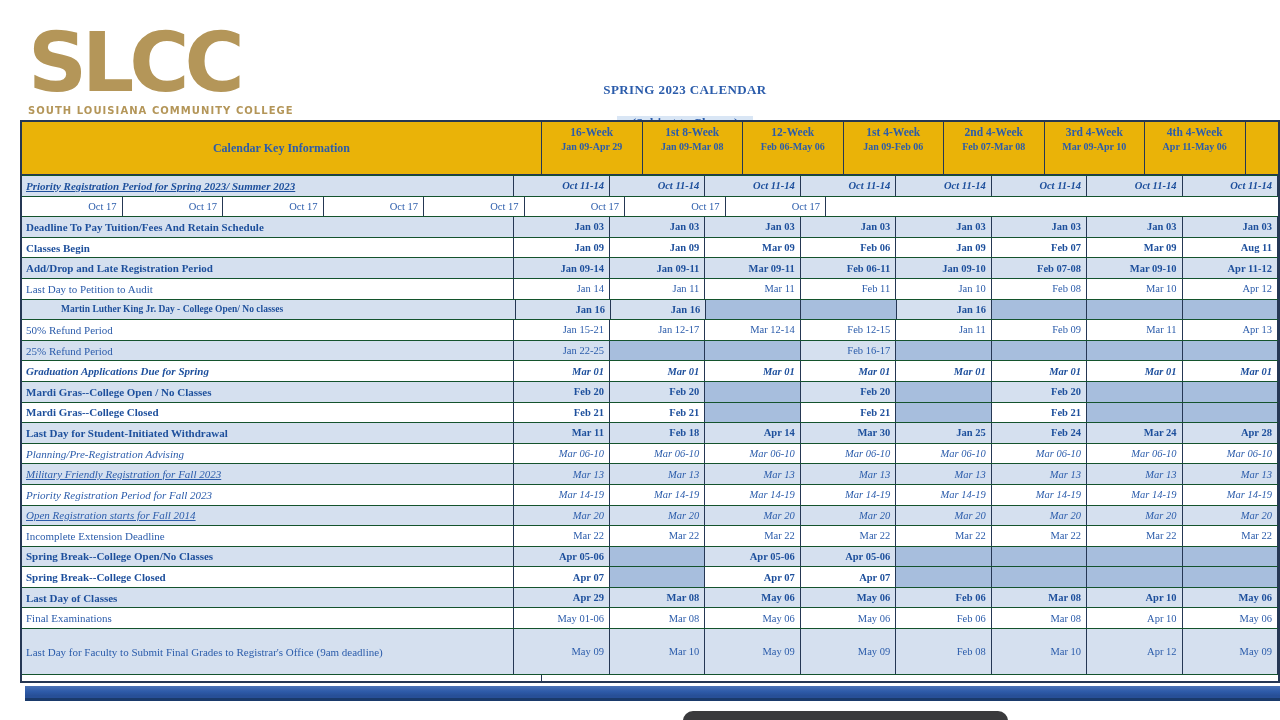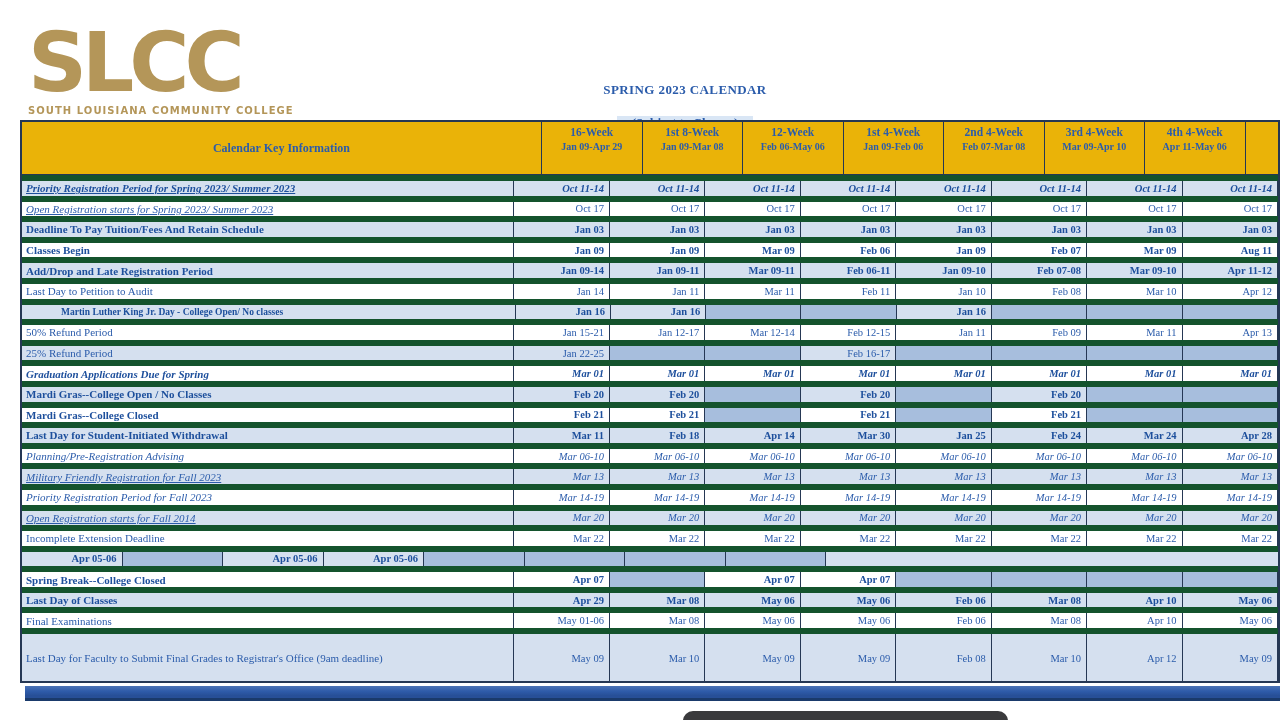--- a/index.html
+++ b/index.html
@@ -36,23 +36,23 @@
   .hrow{display:flex;height:53px;border-bottom:1px solid #253754;background:#eab308;}
   .corner{
     width:520px;border-right:1px solid #253754;
     display:flex;align-items:center;justify-content:center;
     font-weight:bold;font-size:12px;color:#2b5cab;
   }
   .hcol{width:100.5px;border-right:1px solid #253754;text-align:center;padding-top:4px;color:#2b5cab;font-weight:bold;}
   .hcol .n{font-size:11.5px;}
   .hcol .d{font-size:10px;margin-top:3px;}
 
-  .row{display:flex;height:20.6px;border-top:6px solid #14532d;background:#ffffff;}
+  .row{display:flex;height:20.6px;border-top:1px solid #14532d;background:#ffffff;}
   .row.light{background:#d5e0ef;}
-  .row.tall{height:54px;}
+  .row.tall{height:46px;}
   .row.crow{height:22px;background:#ffffff;}
   .lab{
     width:520px;border-right:1px solid #253754;
     display:flex;align-items:center;padding-left:4px;
     font-size:11px;color:#2b5cab;white-space:nowrap;overflow:hidden;
   }
   .val{
     width:100.5px;border-right:1px solid #253754;
     display:flex;align-items:center;justify-content:flex-end;
     padding-right:5px;font-size:10.5px;color:#2b5cab;white-space:nowrap;
@@ -129,21 +129,20 @@
         <div class="val b i">Oct 11-14</div>
         <div class="val b i">Oct 11-14</div>
         <div class="val b i">Oct 11-14</div>
         <div class="val b i">Oct 11-14</div>
         <div class="val b i">Oct 11-14</div>
         <div class="val b i">Oct 11-14</div>
         <div class="val b i">Oct 11-14</div>
         <div class="val b i">Oct 11-14</div>
       </div>
       <div class="row">
-        <div class="lab i u">Open Registration starts for Spring 2023/ Summer 2023</div>
         <div class="val">Oct 17</div>
         <div class="val">Oct 17</div>
         <div class="val">Oct 17</div>
         <div class="val">Oct 17</div>
         <div class="val">Oct 17</div>
         <div class="val">Oct 17</div>
         <div class="val">Oct 17</div>
         <div class="val">Oct 17</div>
       </div>
       <div class="row light">
@@ -316,20 +315,21 @@
         <div class="val">Mar 22</div>
         <div class="val">Mar 22</div>
         <div class="val">Mar 22</div>
         <div class="val">Mar 22</div>
         <div class="val">Mar 22</div>
         <div class="val">Mar 22</div>
         <div class="val">Mar 22</div>
         <div class="val">Mar 22</div>
       </div>
       <div class="row light">
+        <div class="lab b">Spring Break--College Open/No Classes</div>
         <div class="val b">Apr 05-06</div>
         <div class="val b dark"></div>
         <div class="val b">Apr 05-06</div>
         <div class="val b">Apr 05-06</div>
         <div class="val b dark"></div>
         <div class="val b dark"></div>
         <div class="val b dark"></div>
         <div class="val b dark"></div>
       </div>
       <div class="row">

